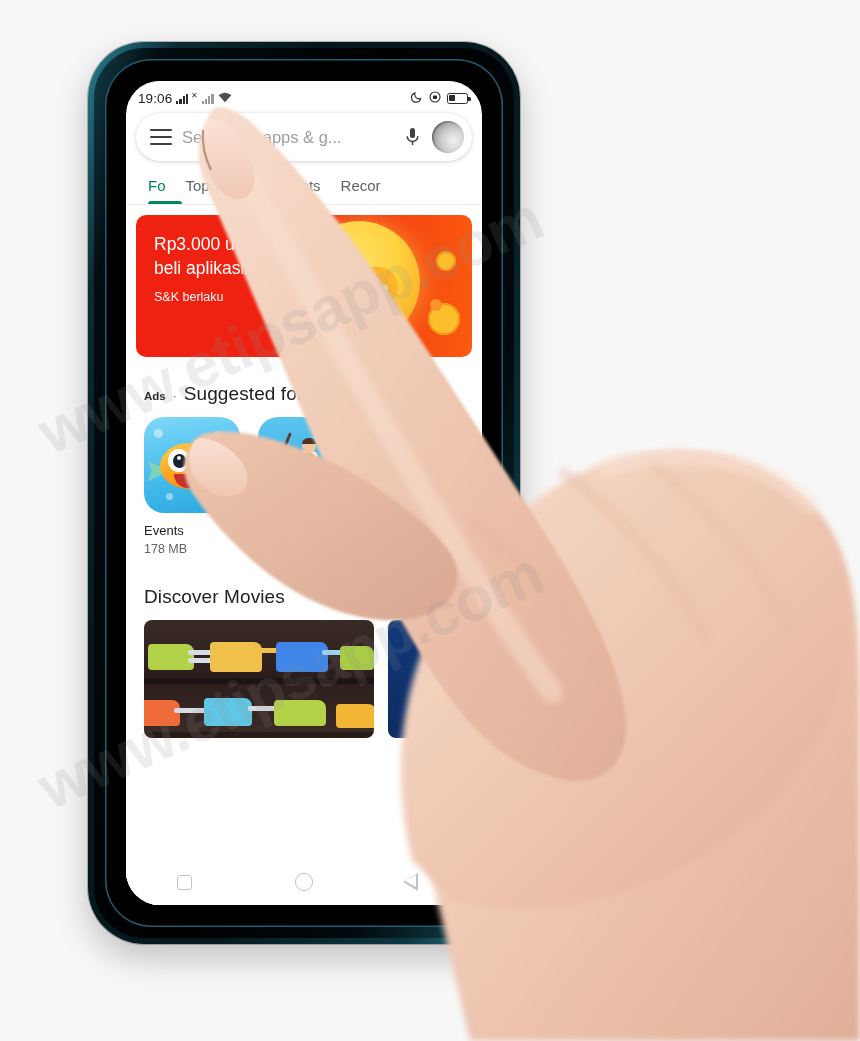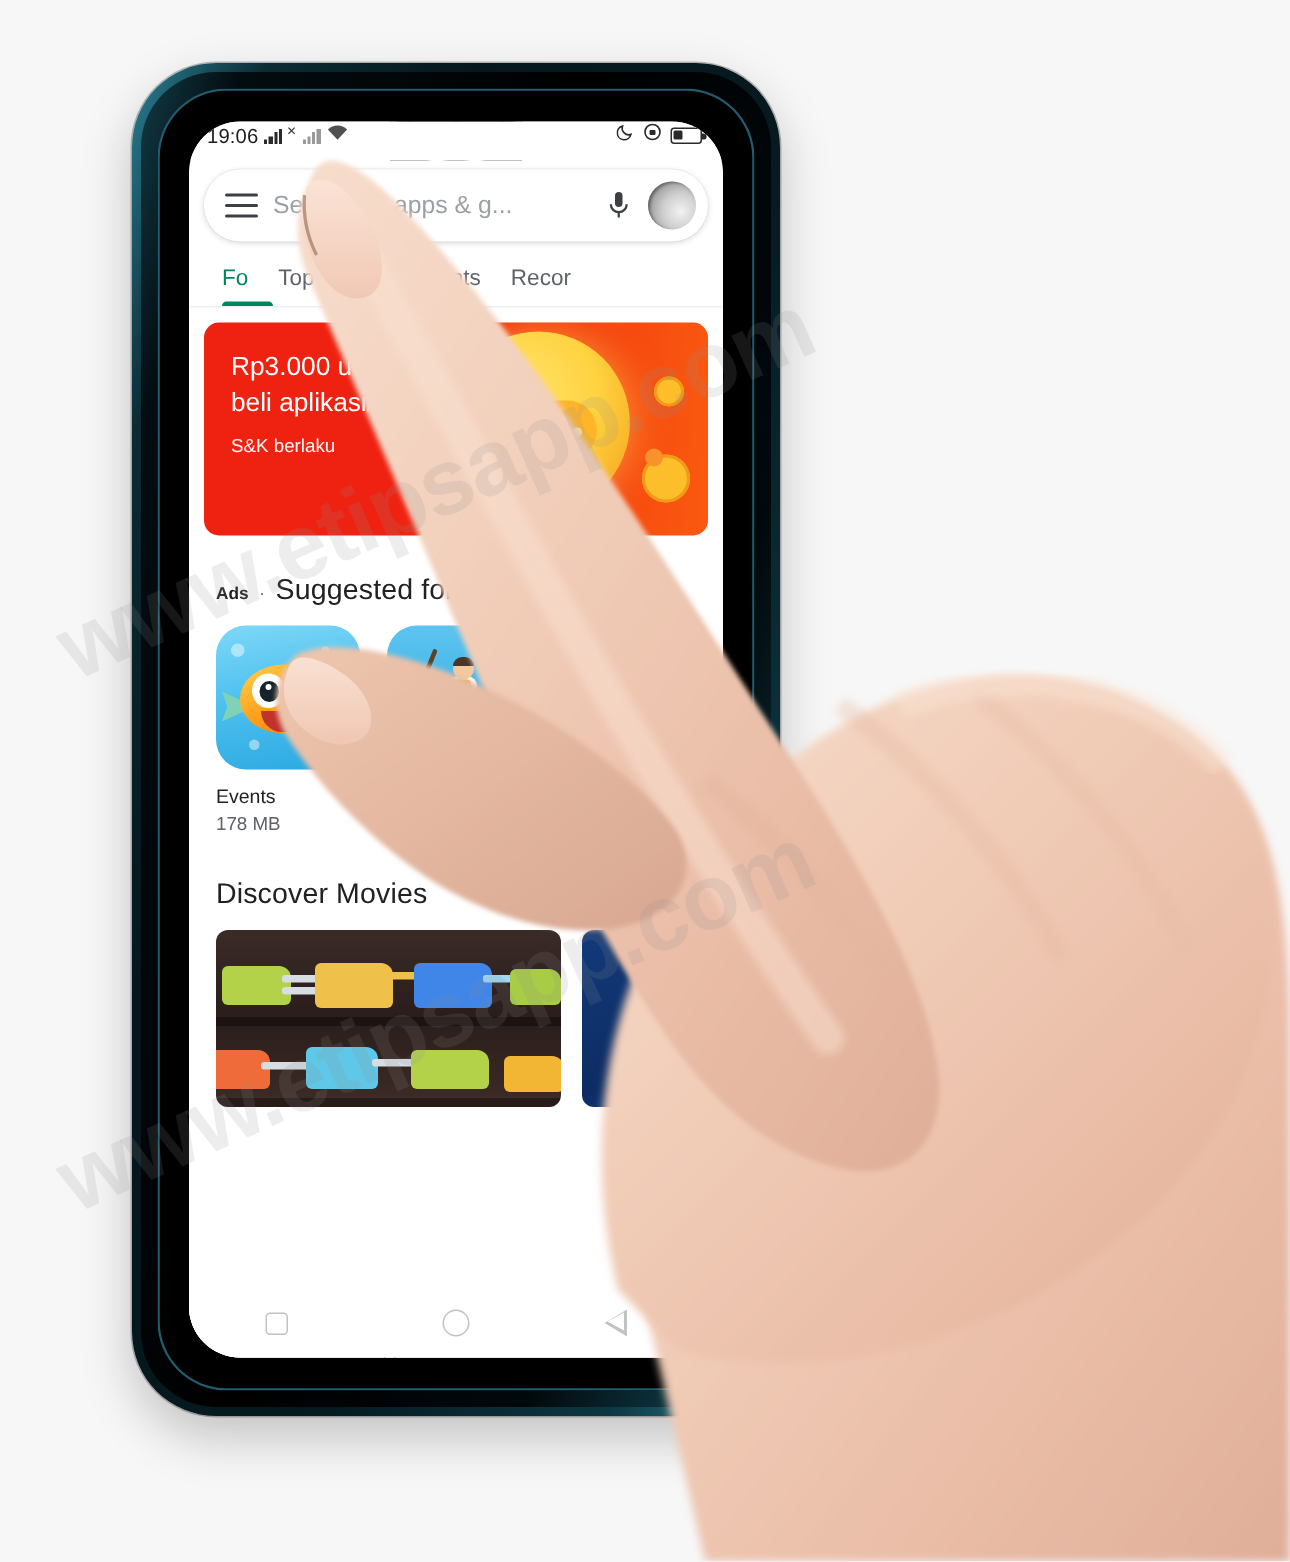--- a/index.html
+++ b/index.html
@@ -51,21 +51,21 @@
   #notch-ear-l, #notch-ear-r {
     position: absolute; top: 0; width: 46px; height: 26px; background: #05070a;
   }
   #notch-ear-l { left: 134px; border-bottom-right-radius: 22px; }
   #notch-ear-r { right: 134px; border-bottom-left-radius: 22px; }
 
   
   #status-bar {
     position: relative; z-index: 45;
     height: 26px; padding: 0 14px 0 12px;
-    display: flex; align-items: flex-start; justify-content: space-between;
+    display: flex; align-items: flex-end; justify-content: space-between;
     background: #ffffff; color: #1b1b1b;
   }
   .status-left { display: flex; align-items: center; gap: 4px; }
   #status-clock { font-size: 13.5px; letter-spacing: .1px; color:#1d1d1d; }
   .status-right { display: flex; align-items: center; gap: 6px; }
   .sig-bars { display: flex; align-items: flex-end; gap: 1px; height: 11px; }
   .sig-bars i { display:block; width:2.2px; background:#2a2a2a; }
   .sig-bars i:nth-child(1){height:3px;} .sig-bars i:nth-child(2){height:5px;}
   .sig-bars i:nth-child(3){height:7.5px;} .sig-bars i:nth-child(4){height:10px;}
   .sig-dim i { background:#9a9a9a; }

